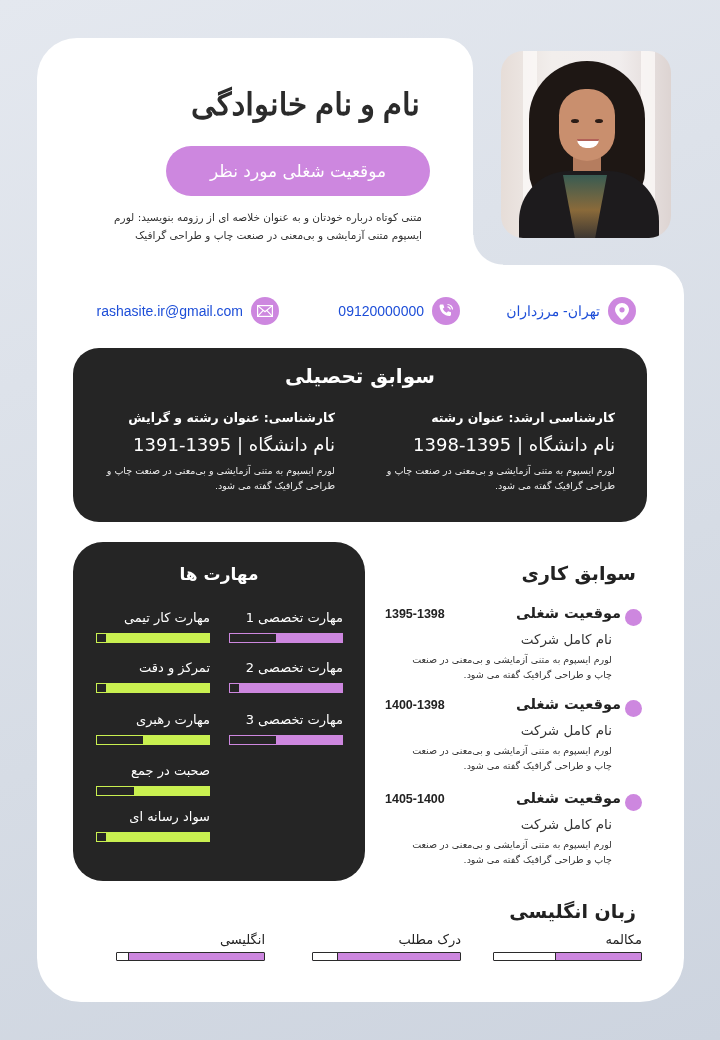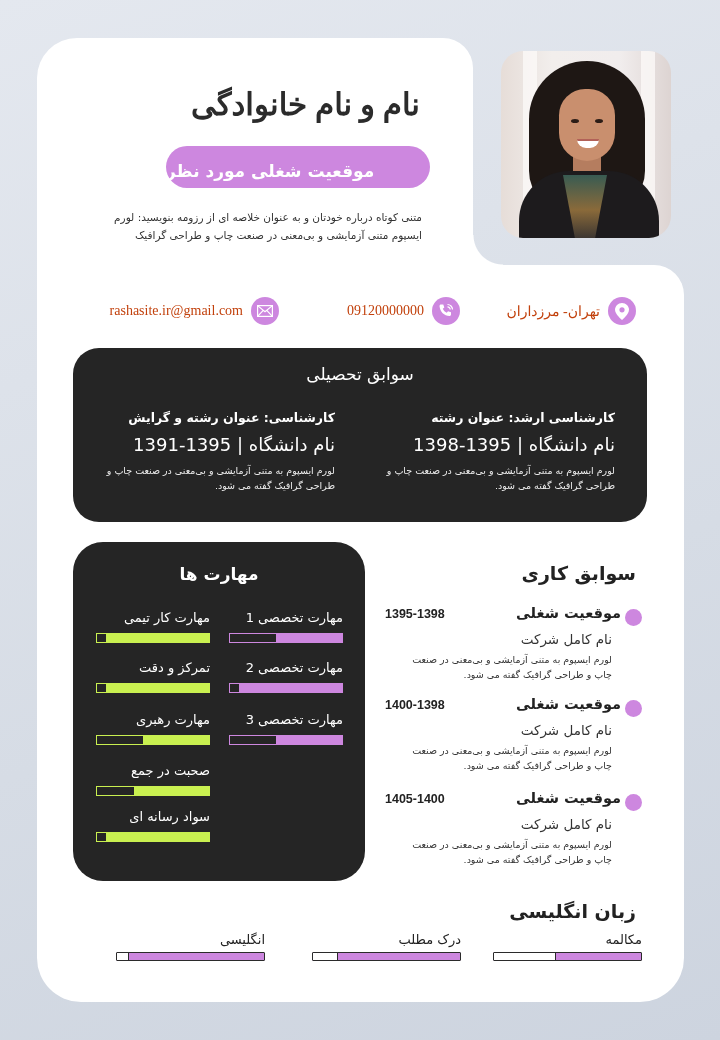--- a/index.html
+++ b/index.html
@@ -47,41 +47,41 @@
     position:absolute; left:62px; top:124px; width:44px; height:70px;
     background: linear-gradient(180deg,#385b52,#8a6a3a 50%,#2a2a30);
     clip-path: polygon(0 0, 100% 0, 70% 100%, 30% 100%);
   }
 
   .name {
     position: absolute; right: 300px; top: 86px; width: 260px; text-align: right;
     font-size: 31px; font-weight: bold; color: #2b2b2b; font-family: Liberation Serif, serif;
   }
   .title-pill {
-    position: absolute; left: 166px; top: 146px; width: 264px; height: 42px;
+    position: absolute; left: 166px; top: 146px; width: 264px; height: 50px;
     background: #cd87df; border-radius: 25px; color: #fff;
-    font-size: 17px; font-weight: bold; text-align: left; line-height: 50px;
+    font-size: 17px; font-weight: normal; text-align: center; line-height: 50px;
   }
   .summary {
     position: absolute; left: 110px; top: 208px; width: 312px;
     font-size: 10.5px; line-height: 18px; color: #333; text-align: right;
   }
 
   .contact { position: absolute; top: 296px; height: 30px; display: flex; align-items: center; gap: 8px; direction: rtl; }
   .contact .ic {
     width: 28px; height: 28px; border-radius: 50%; background: #cd87df;
     display: flex; align-items: center; justify-content: center; color: #fff; font-size: 15px;
   }
-  .contact .txt { font-size: 14px; color: #c2410c; font-family: Liberation Serif, serif; }
+  .contact .txt { font-size: 14px; color: #1d4ed8; font-family: Liberation Sans, sans-serif; }
 
   .edu {
     position: absolute; left: 73px; top: 348px; width: 574px; height: 174px;
     background: #252525; border-radius: 26px; color: #fff;
   }
-  .edu h2 { position: absolute; top: 16px; width: 100%; text-align: center; font-size: 17px; font-weight: normal; }
+  .edu h2 { position: absolute; top: 16px; width: 100%; text-align: center; font-size: 20px; font-weight: bold; }
   .edu-col { position: absolute; top: 62px; width: 230px; text-align: right; }
   .edu-col .deg { font-size: 12.5px; font-weight: bold; }
   .edu-col .uni { font-size: 18px; margin-top: 9px; }
   .edu-col .desc { font-size: 9.5px; line-height: 15px; margin-top: 8px; color: #eee; }
 
   .skills {
     position: absolute; left: 73px; top: 542px; width: 292px; height: 339px;
     background: #252525; border-radius: 30px; color: #fff;
   }
   .skills h2 { position: absolute; top: 22px; width: 100%; text-align: center; font-size: 17px; font-weight: bold; }

